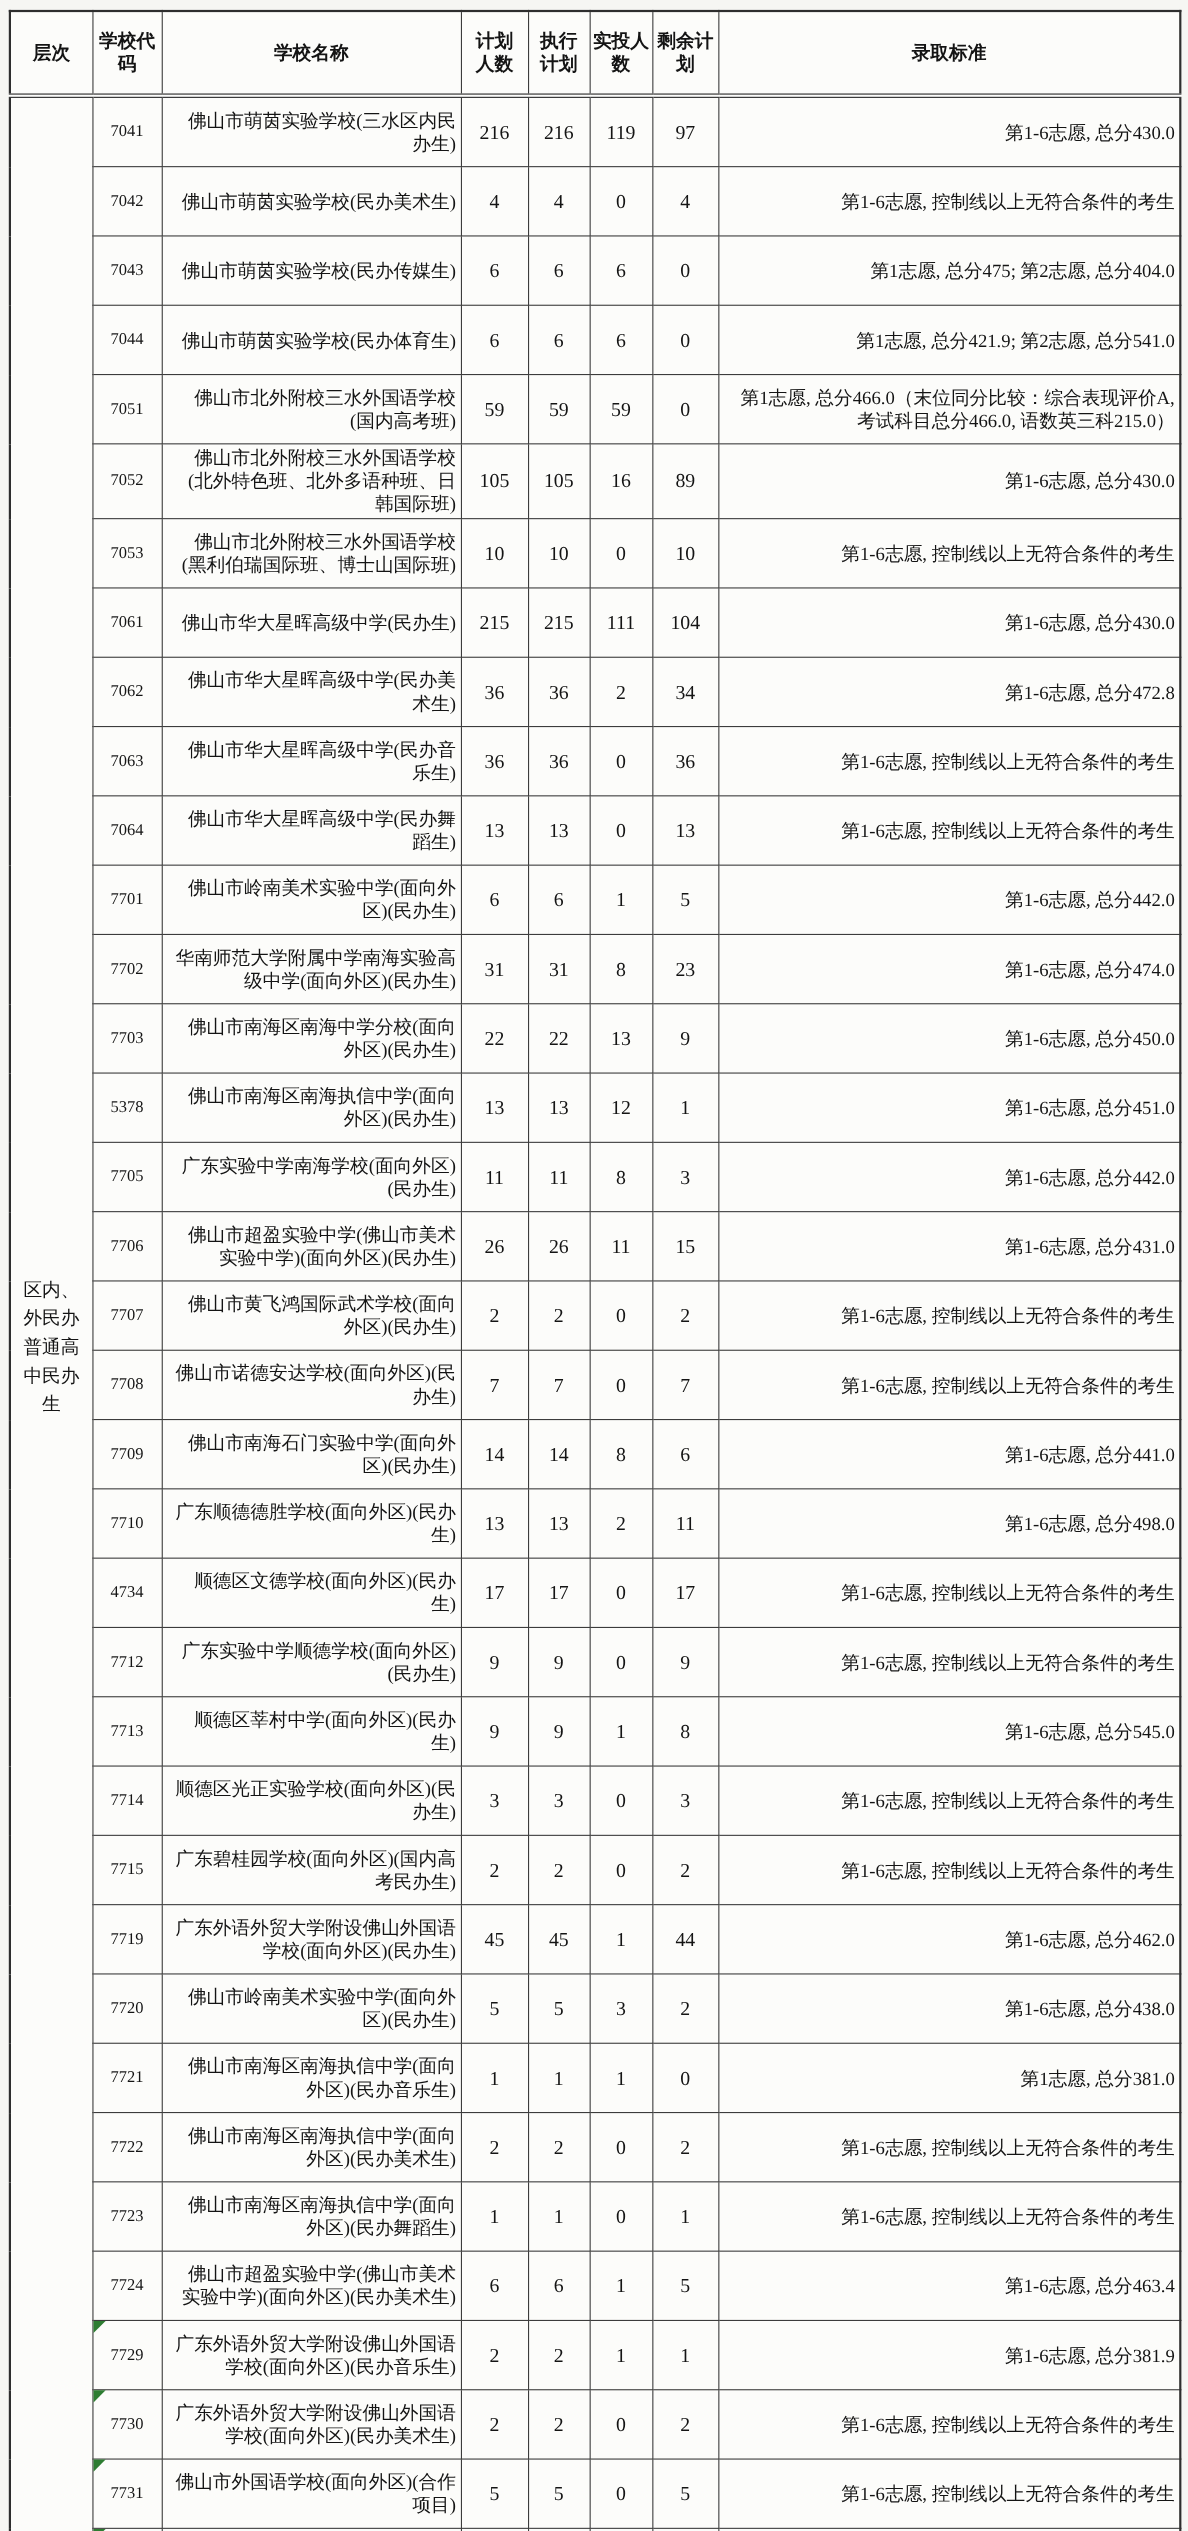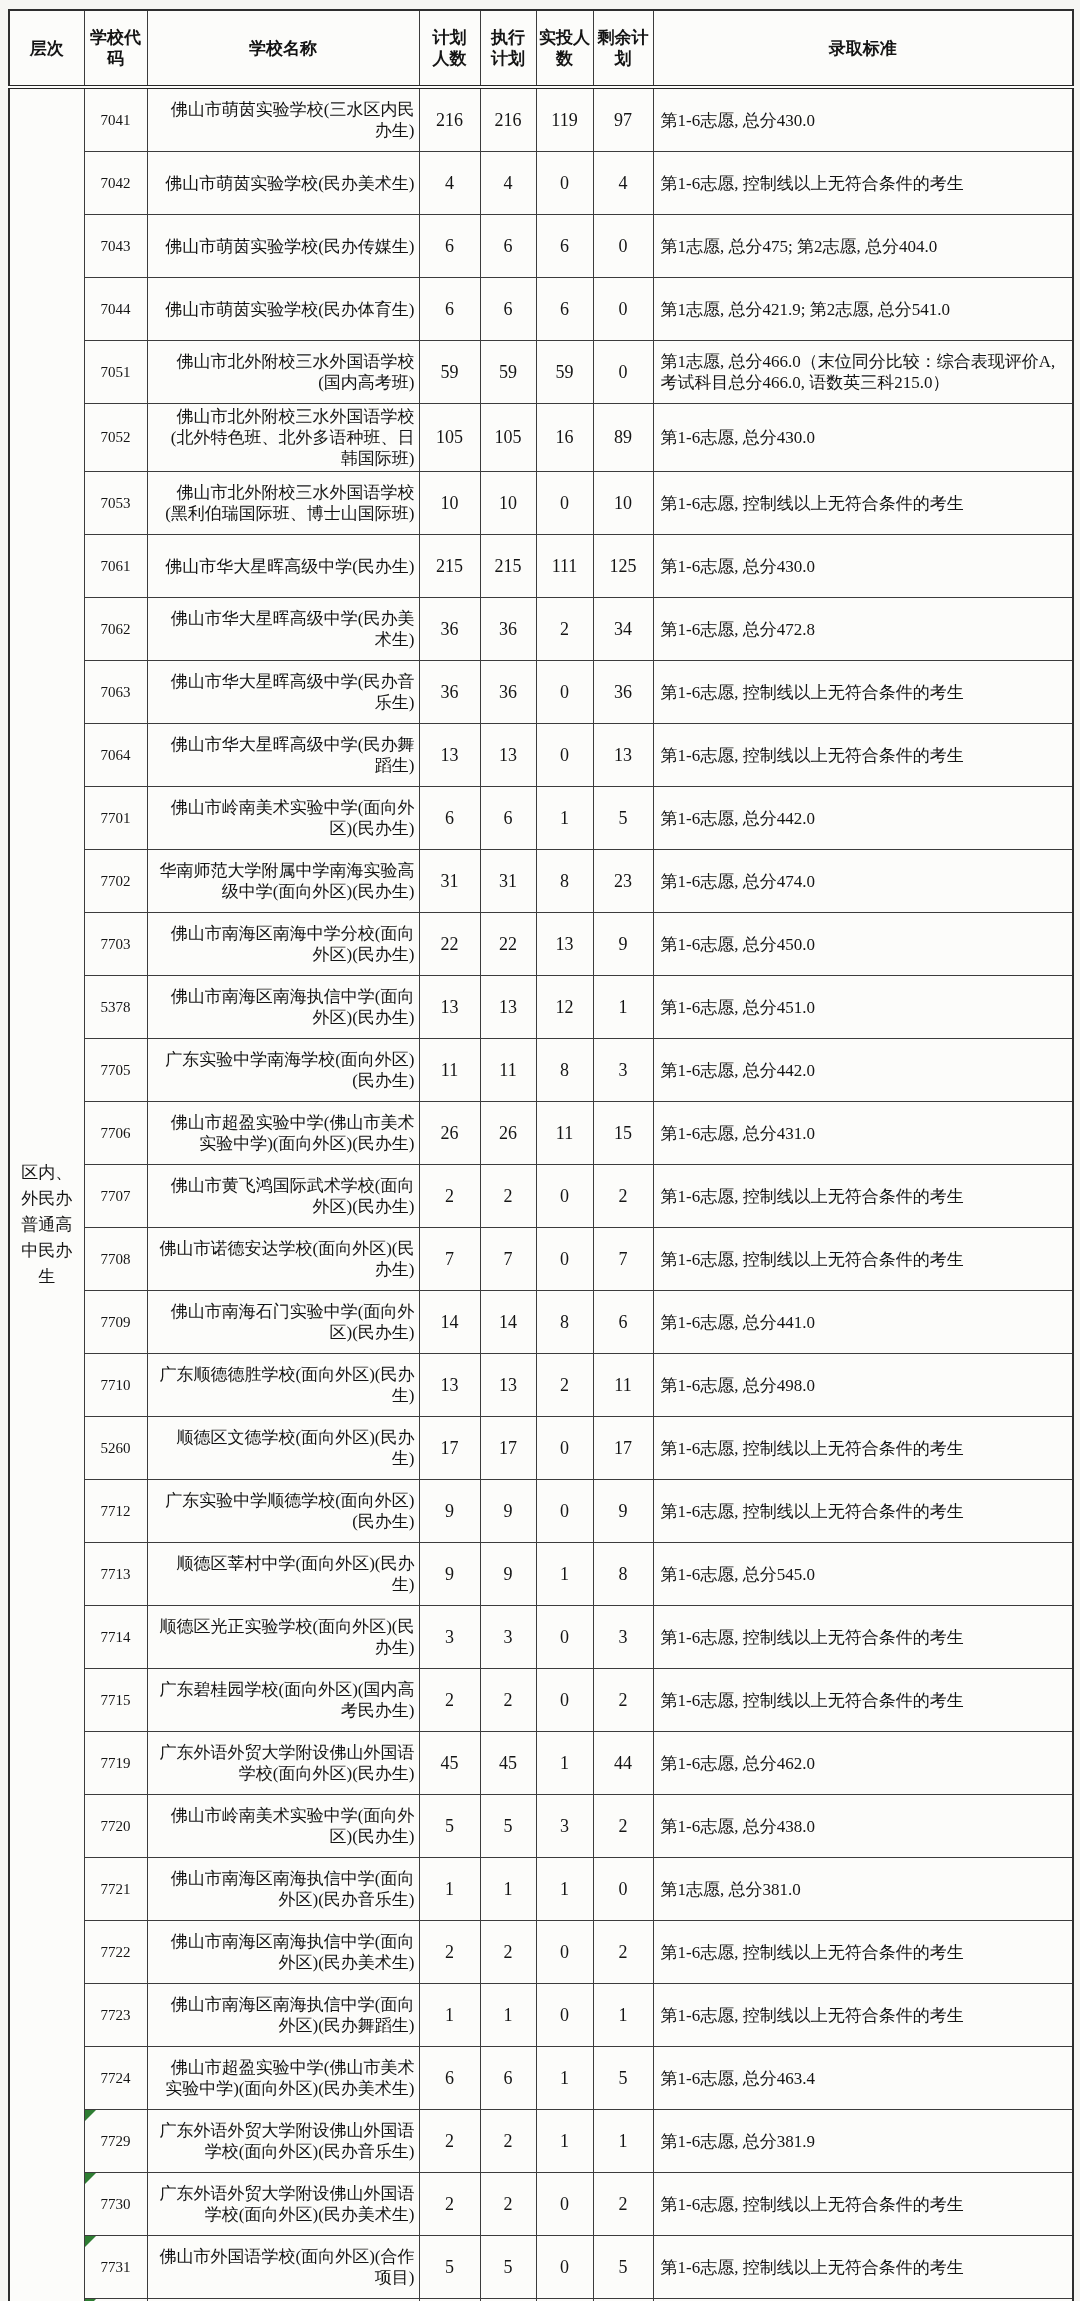--- a/index.html
+++ b/index.html
@@ -59,21 +59,21 @@
   td.name-cell{
     text-align:right;
     padding:2px 4px 2px 7px;
   }
   td.num-cell{
     text-align:center;
     font-size:18px;
     padding:1px 2px;
   }
   td.standard-cell{
-    text-align:left;
+    text-align:right;
     padding:2px 4px 2px 7px;
   }
   .corner-mark{
     position:absolute;top:0;left:0;
     width:0;height:0;
     border-top:11px solid #2e7d32;
     border-right:11px solid transparent;
   }
 </style>
 </head>
@@ -167,21 +167,21 @@
           <td class="num-cell">0</td>
           <td class="num-cell">10</td>
           <td class="standard-cell">第1-6志愿, 控制线以上无符合条件的考生</td>
         </tr>
         <tr>
           <td class="code-cell">7061</td>
           <td class="name-cell">佛山市华大星晖高级中学(民办生)</td>
           <td class="num-cell">215</td>
           <td class="num-cell">215</td>
           <td class="num-cell">111</td>
-          <td class="num-cell">125</td>
+          <td class="num-cell">104</td>
           <td class="standard-cell">第1-6志愿, 总分430.0</td>
         </tr>
         <tr>
           <td class="code-cell">7062</td>
           <td class="name-cell">佛山市华大星晖高级中学(民办美术生)</td>
           <td class="num-cell">36</td>
           <td class="num-cell">36</td>
           <td class="num-cell">2</td>
           <td class="num-cell">34</td>
           <td class="standard-cell">第1-6志愿, 总分472.8</td>
@@ -288,21 +288,21 @@
         <tr>
           <td class="code-cell">7710</td>
           <td class="name-cell">广东顺德德胜学校(面向外区)(民办生)</td>
           <td class="num-cell">13</td>
           <td class="num-cell">13</td>
           <td class="num-cell">2</td>
           <td class="num-cell">11</td>
           <td class="standard-cell">第1-6志愿, 总分498.0</td>
         </tr>
         <tr>
-          <td class="code-cell">5260</td>
+          <td class="code-cell">4734</td>
           <td class="name-cell">顺德区文德学校(面向外区)(民办生)</td>
           <td class="num-cell">17</td>
           <td class="num-cell">17</td>
           <td class="num-cell">0</td>
           <td class="num-cell">17</td>
           <td class="standard-cell">第1-6志愿, 控制线以上无符合条件的考生</td>
         </tr>
         <tr>
           <td class="code-cell">7712</td>
           <td class="name-cell">广东实验中学顺德学校(面向外区)(民办生)</td>

